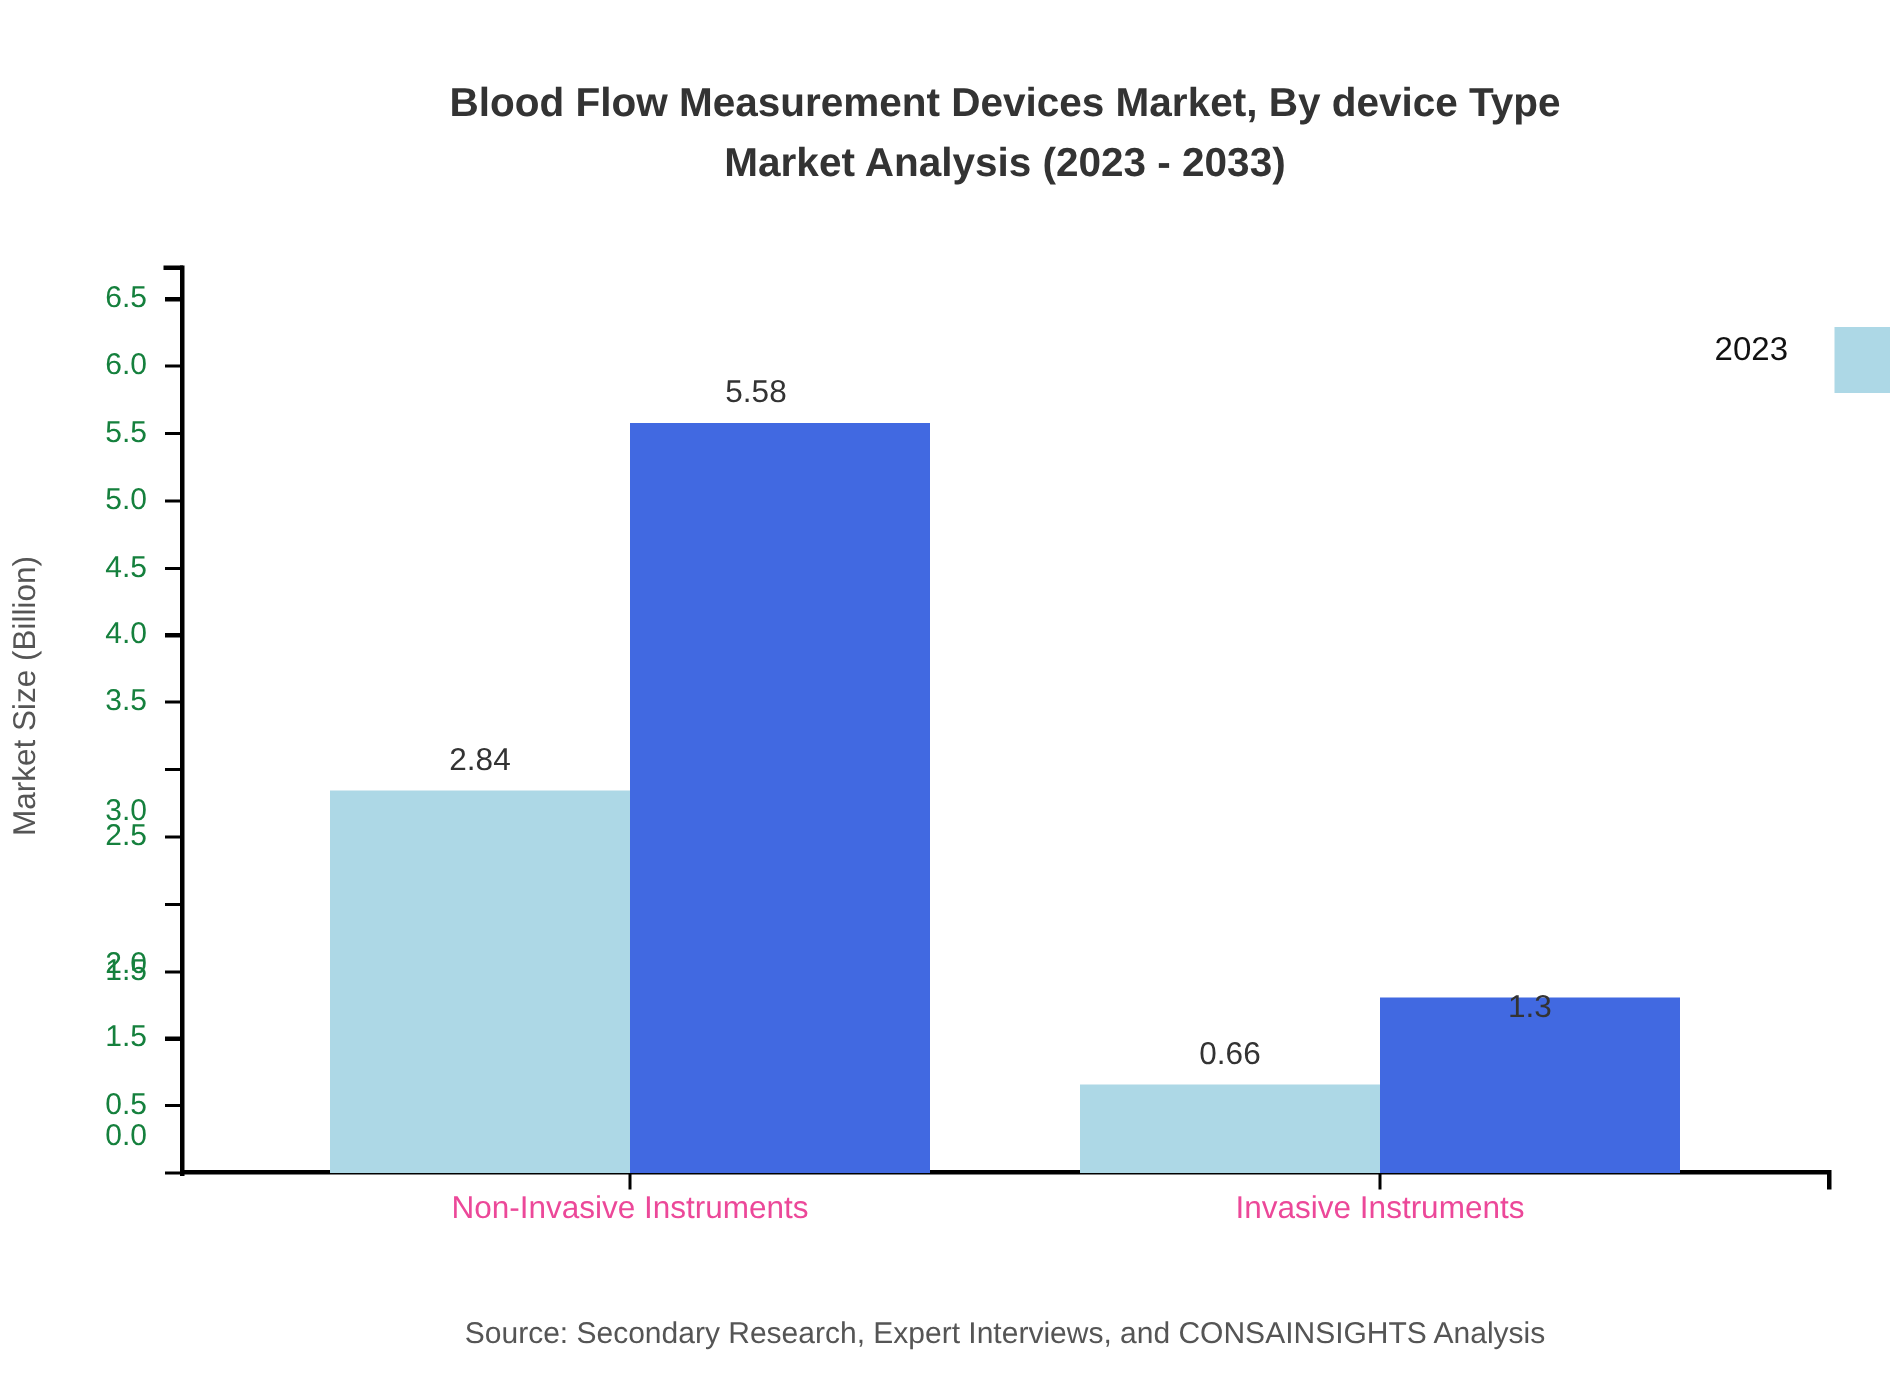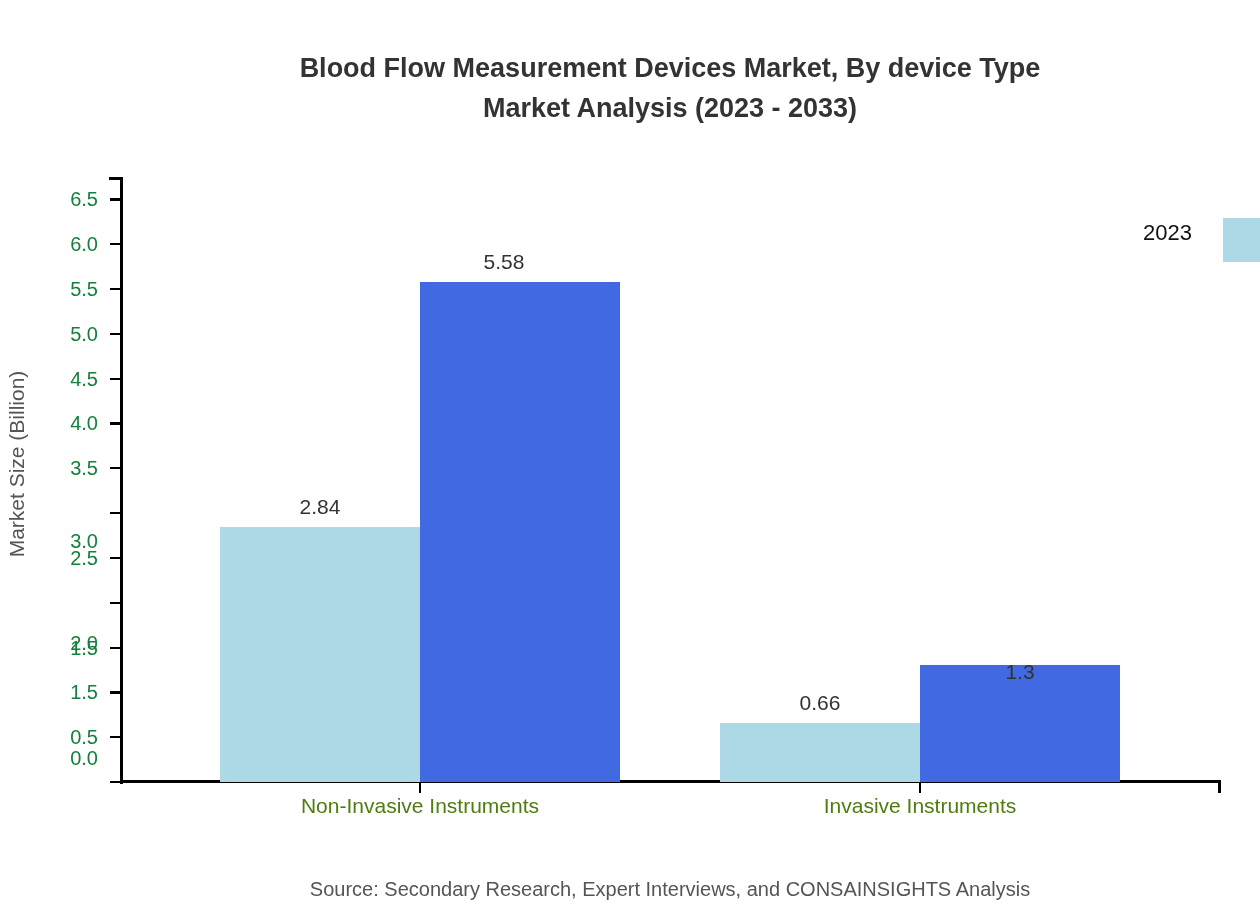--- a/index.html
+++ b/index.html
@@ -88,21 +88,21 @@
   .x-tick-mark {
     position: absolute;
     width: 2.4px;
     height: 11px;
     background: #000000;
     top: 782px;
   }
   .x-tick-label {
     position: absolute;
     font-size: 21px;
-    color: #4d7c0f;
+    color: #ec4899;
     text-align: center;
     transform: translateX(-50%);
     top: 794px;
     white-space: nowrap;
   }
 
   #y-axis-title {
     position: absolute;
     left: -243px;
     top: 452px;

